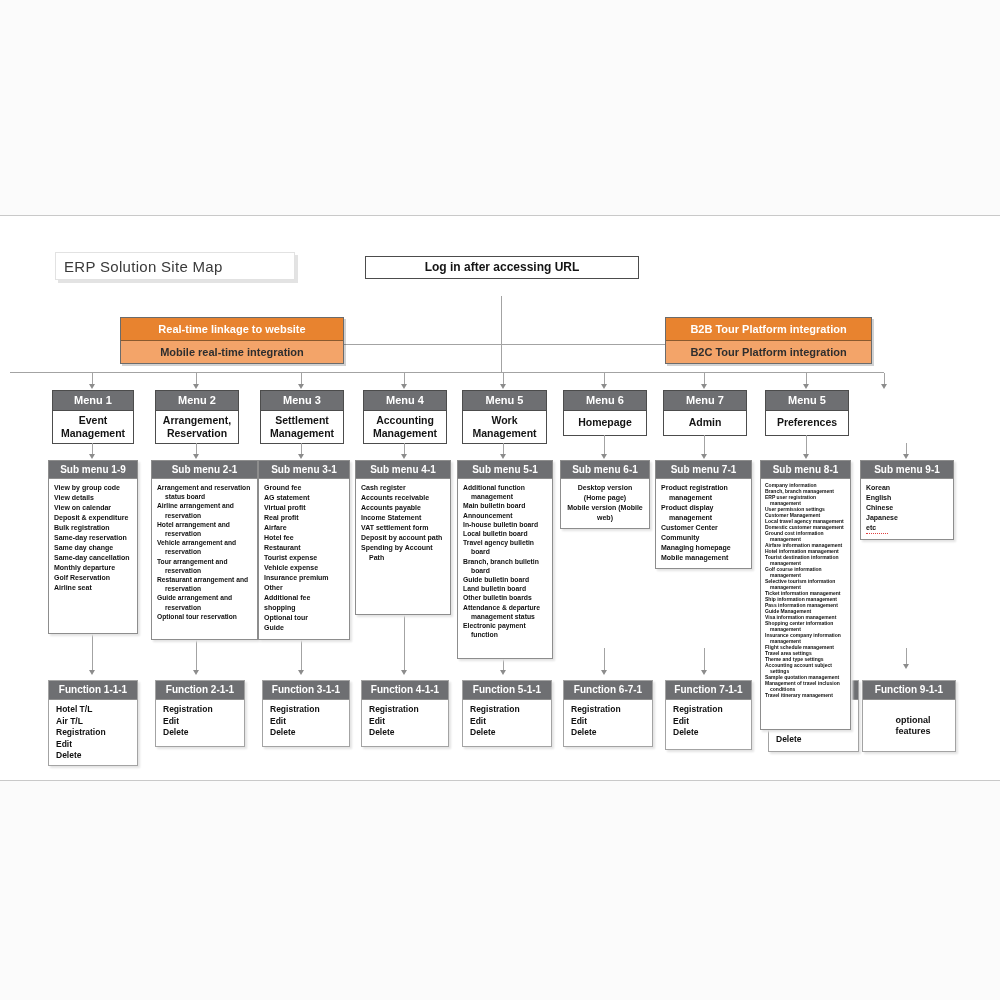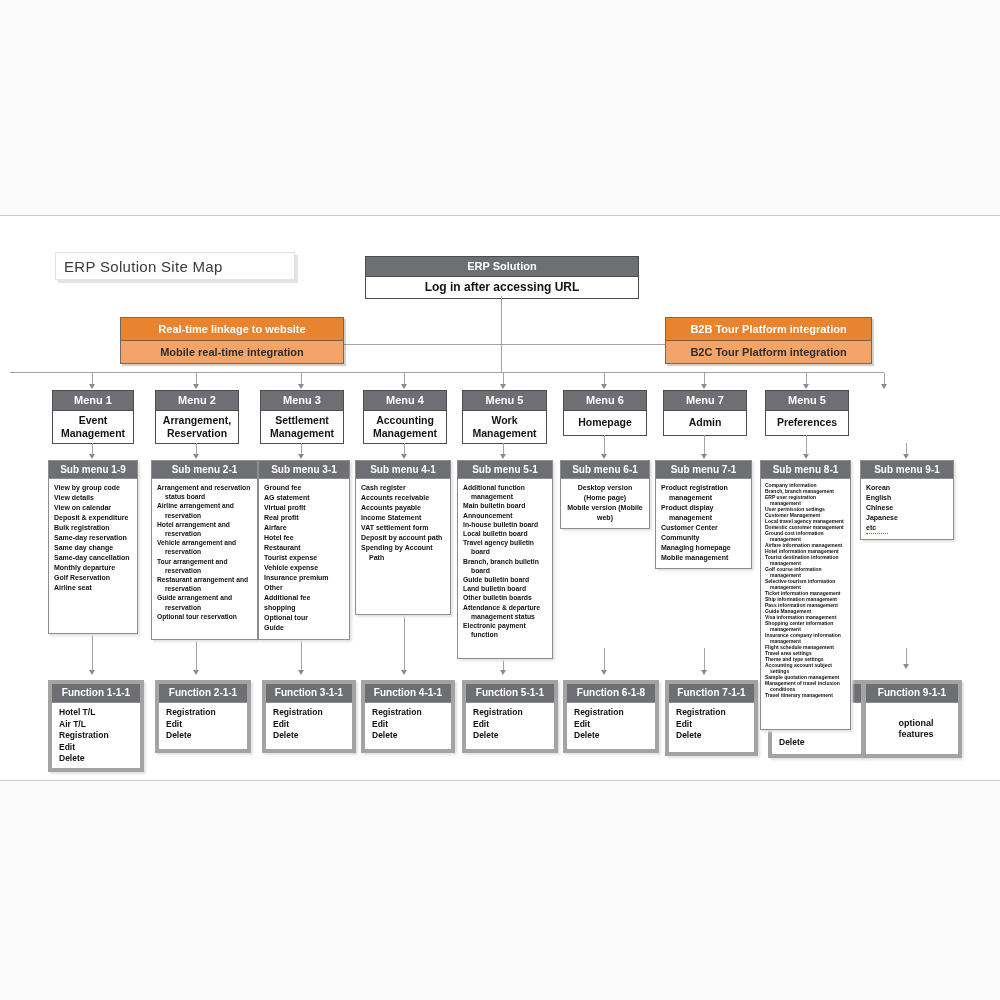--- a/index.html
+++ b/index.html
@@ -39,42 +39,41 @@
   .sub-list{padding:4px 5px;overflow:hidden;}
   .sub-list .li{font-size:7px;line-height:10px;font-weight:bold;color:#111;
                 padding-left:8px;text-indent:-8px;}
   .sub.dense .sub-list{padding:3px 4px;}
   .sub.dense .sub-list .li{font-size:5px;line-height:6px;padding-left:5px;text-indent:-5px;}
   .sub.compact2 .sub-list .li{font-size:6.7px;line-height:9.2px;}
   .sub.compact5 .sub-list .li{font-size:6.8px;line-height:9.2px;}
   .sub.centered .sub-list .li{padding-left:0;text-indent:0;text-align:center;}
   .sub.lang .sub-list .li:nth-child(5){width:14px;border-bottom:1px dotted #e04040;}
   
-  .fn{position:absolute;top:680px;border:4px solid #a3a3a3;background:#fff;
+  .fn{position:absolute;top:680px;border:1px solid #a3a3a3;background:#fff;
       box-shadow:2px 2px 2px #e4e4e4;z-index:1;}
   .fn-hdr{background:#6e6f72;color:#fff;font-weight:bold;font-size:10px;text-align:center;
           height:18px;line-height:18px;border-bottom:1px solid #8d8d8d;}
   .fn-list{padding:4px 7px;overflow:hidden;}
   .fn-list .li{font-size:8.5px;line-height:11.5px;font-weight:bold;color:#111;}
   .fn.push .fn-list{padding-top:34px;}
   .fn.centered .fn-list{display:flex;align-items:center;justify-content:center;height:calc(100% - 26px);}
   .fn.centered .fn-list .li{text-align:center;font-size:9px;padding-left:8px;}
 </style>
 </head>
 <body>
 
 <div id="canvas">
   <div class="band"></div>
 
   <div class="title-box">
     <span>ERP Solution Site Map</span>
   </div>
 
   <div class="root">
-    <div class="root-hdr">ERP Solution</div>
     <div class="root-body">Log in after accessing URL</div>
   </div>
 
   <div class="ln" style="left:501px;top:296px;width:1px;height:76px;"></div>
   <div class="ln" style="left:342px;top:344px;width:323px;height:1px;"></div>
   <div class="ln" style="left:10px;top:372px;width:874px;height:1px;"></div>
 
   <div class="orange-grp" style="left:120px;top:317px;width:222px;">
     <div class="orange-row orange-dark">Real-time linkage to website</div>
     <div class="orange-row orange-light">Mobile real-time integration</div>
@@ -347,21 +346,21 @@
     </div>
   <div class="fn" style="left:462px;width:88px;height:65px;">
       <div class="fn-hdr">Function 5-1-1</div>
       <div class="fn-list">
         <div class="li">Registration</div>
         <div class="li">Edit</div>
         <div class="li">Delete</div>
       </div>
     </div>
   <div class="fn" style="left:563px;width:88px;height:65px;">
-      <div class="fn-hdr">Function 6-1-8</div>
+      <div class="fn-hdr">Function 6-7-1</div>
       <div class="fn-list">
         <div class="li">Registration</div>
         <div class="li">Edit</div>
         <div class="li">Delete</div>
       </div>
     </div>
   <div class="fn" style="left:665px;width:85px;height:68px;">
       <div class="fn-hdr">Function 7-1-1</div>
       <div class="fn-list">
         <div class="li">Registration</div>

